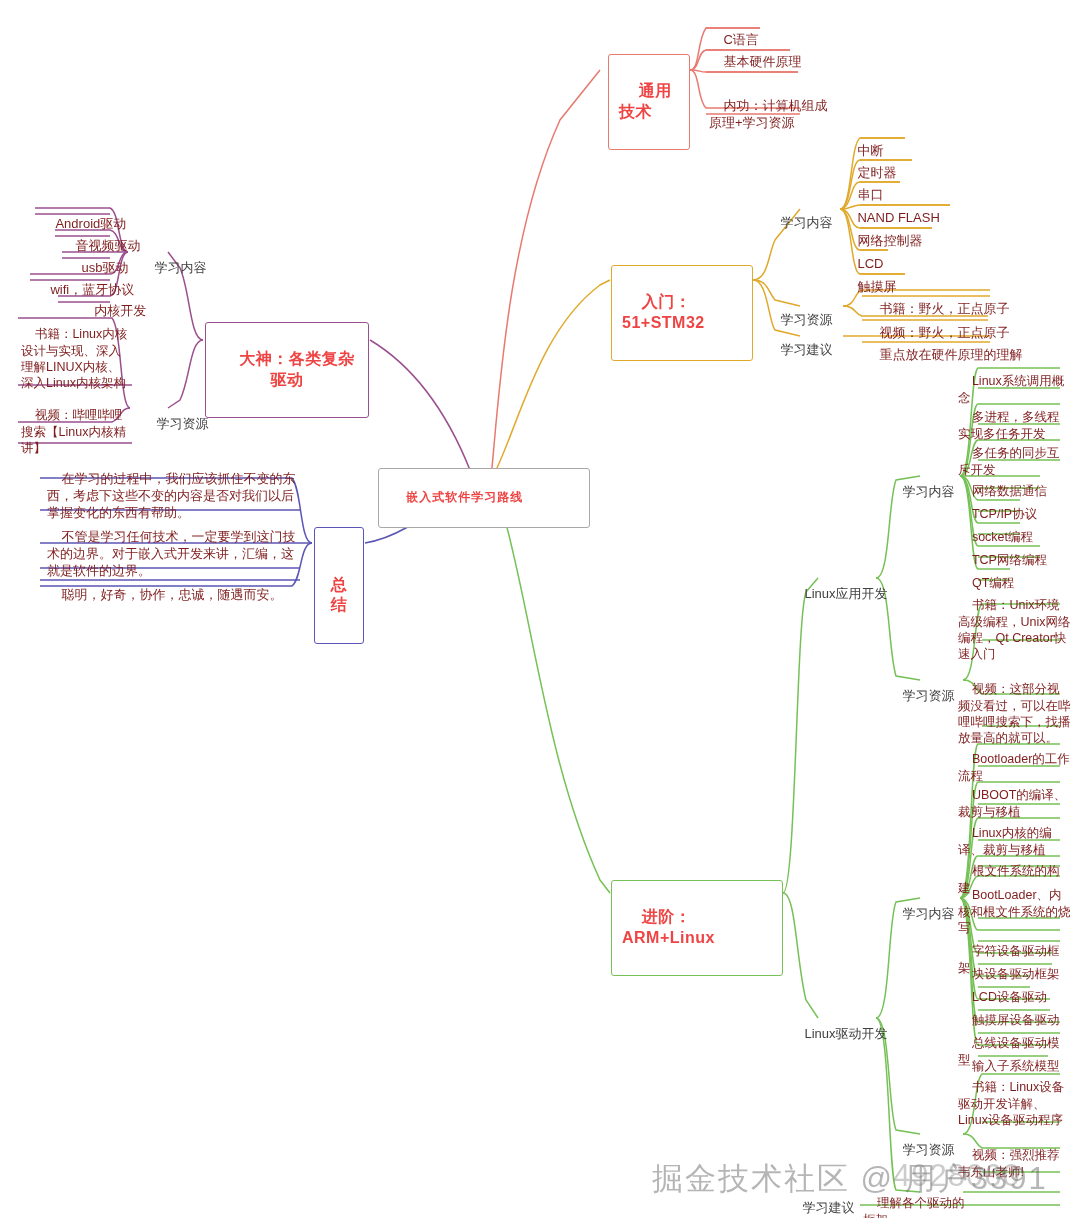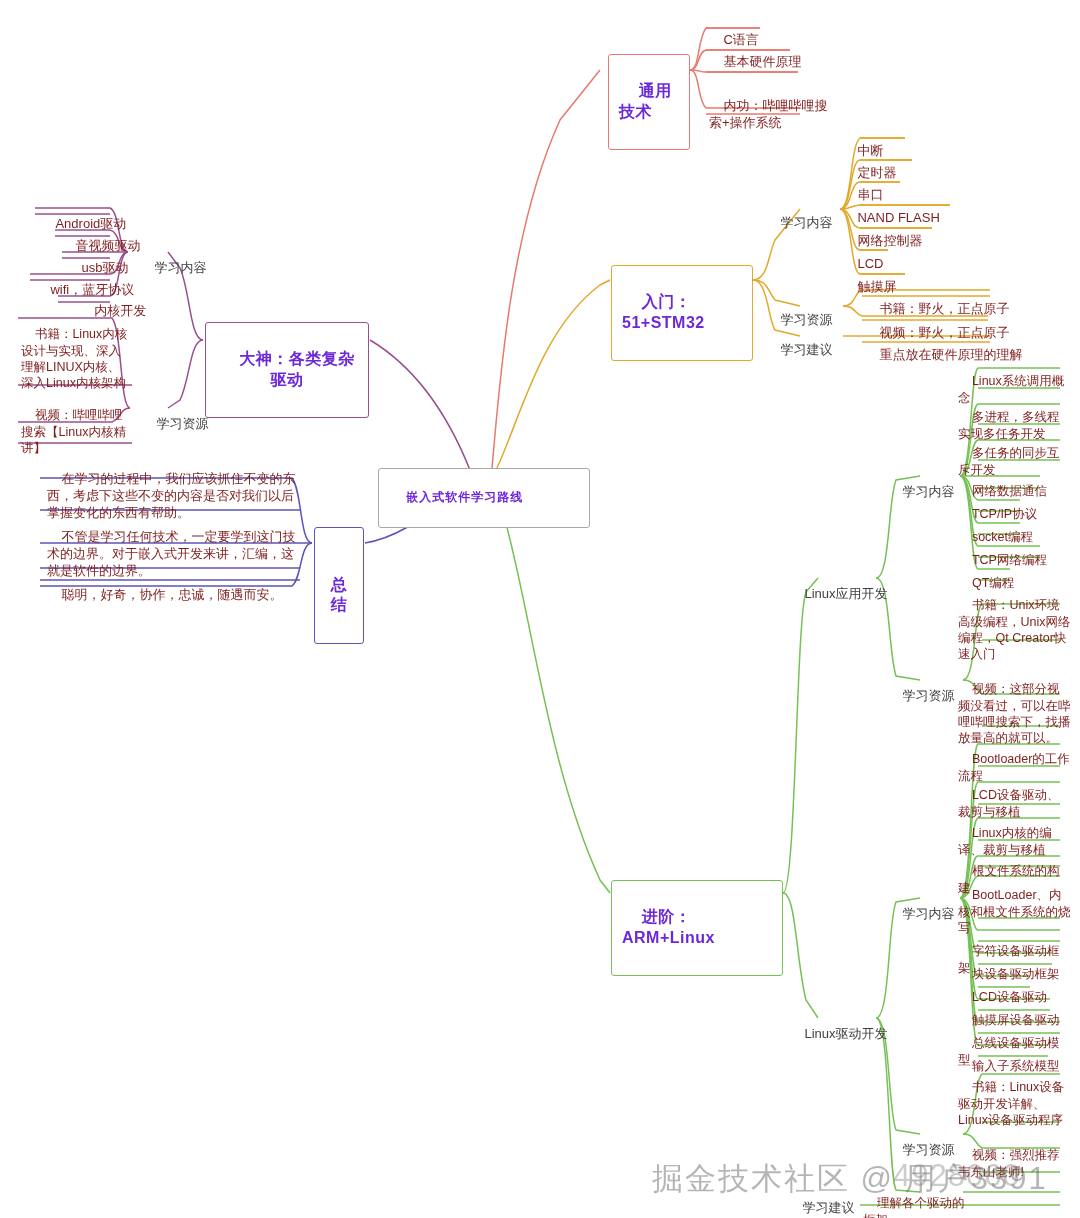--- a/index.html
+++ b/index.html
@@ -24,21 +24,21 @@
     line-height:1.30;
     white-space:pre-wrap;
   }
   
   .boxed{
     border:1.4px solid #999;
     border-radius:3px;
     background:#fff;
     font-weight:bold;
     padding:5px 10px 6px 10px;
-    color:#6d28d9;
+    color:#ef4444;
   }
   .root{
     font-size:12px;
     letter-spacing:1px;
     border-color:#a8a8a8;
     box-shadow:0 0 0 0 #fff;
   }
   .lvl1{ font-size:16px; letter-spacing:.5px; }
   .b-red{   border-color:#e8796f; }
   .b-gold{  border-color:#e0a92b; }
@@ -227,21 +227,21 @@
   <div class="node boxed lvl1 b-red" style="left:608px; top:54px; width:82px;">
     <span>通用技术</span>
   </div>
   <div class="node leaf" style="left:706px; top:14px; width:110px;">
     <span>C语言</span>
   </div>
   <div class="node leaf" style="left:706px; top:36px; width:130px;">
     <span>基本硬件原理</span>
   </div>
   <div class="node leaf" style="left:706px; top:80px; width:125px;">
-    <span>内功：哔哩哔哩搜索+操作系统</span>
+    <span>内功：计算机组成原理+学习资源</span>
   </div>
 
   <div class="node boxed lvl1 b-gold" style="left:611px; top:265px; width:142px;">
     <span>入门：51+STM32</span>
   </div>
   <div class="node mid" style="left:764px; top:197px;">
     <span>学习内容</span>
   </div>
   <div class="node mid" style="left:764px; top:294px;">
     <span>学习资源</span>
@@ -318,21 +318,21 @@
   <div class="node mid" style="left:886px; top:1124px;">
     <span>学习资源</span>
   </div>
   <div class="node mid" style="left:786px; top:1182px;">
     <span>学习建议</span>
   </div>
 
   <div class="node leaf small" style="left:955px; top:734px; width:118px;">
     <span>Bootloader的工作流程</span></div>
   <div class="node leaf small" style="left:955px; top:770px; width:118px;">
-    <span>LCD设备驱动、裁剪与移植</span></div>
+    <span>UBOOT的编译、裁剪与移植</span></div>
   <div class="node leaf small" style="left:955px; top:808px; width:118px;">
     <span>Linux内核的编译、裁剪与移植</span></div>
   <div class="node leaf small" style="left:955px; top:846px; width:118px;">
     <span>根文件系统的构建</span></div>
   <div class="node leaf small" style="left:955px; top:870px; width:118px;">
     <span>BootLoader、内核和根文件系统的烧写</span></div>
   <div class="node leaf small" style="left:955px; top:926px; width:118px;">
     <span>字符设备驱动框架</span></div>
   <div class="node leaf small" style="left:955px; top:949px; width:118px;">
     <span>块设备驱动框架</span></div>

